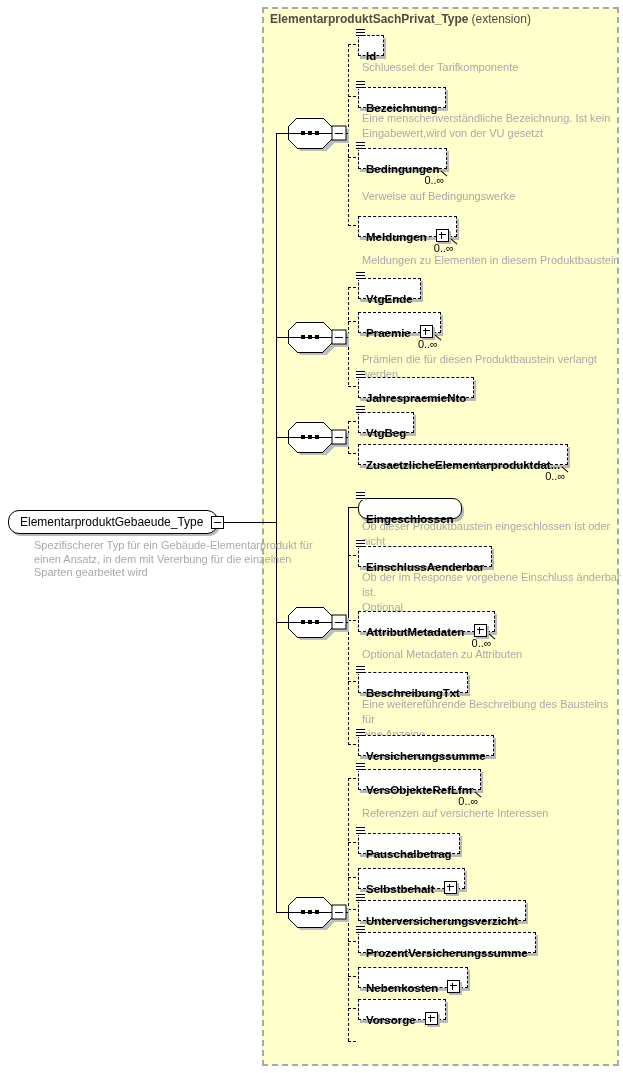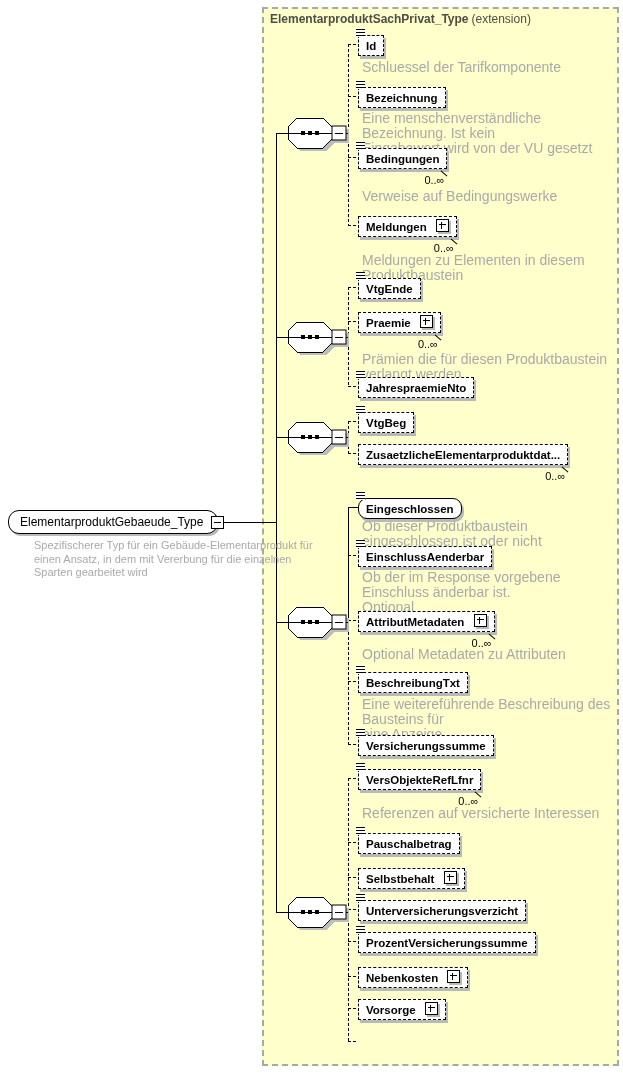--- a/index.html
+++ b/index.html
@@ -9,37 +9,37 @@
   .ext{position:absolute;left:262px;top:7px;width:357px;height:1059px;box-sizing:border-box;
        background:#ffffcc;border:2px dashed #a8a8a8;z-index:1;}
   .ext-title{position:absolute;left:270px;top:12px;z-index:2;font-size:12px;color:#4d4d45;white-space:nowrap;}
   .ext-title .b{font-weight:bold;}
   .ext-title .sfx{font-weight:normal;margin-left:3px;}
   
   svg.wires{position:absolute;left:0;top:0;z-index:2;}
   svg.wires line,svg.wires polygon{shape-rendering:crispEdges;}
   
   .el{position:absolute;left:358px;height:21px;box-sizing:border-box;background:#fff;
-      border:1px dashed #000;box-shadow:2px 3px 0 #b9b9b9;padding:2px 7px 0 7px;
+      border:1px dashed #000;box-shadow:2px 3px 0 #b9b9b9;padding:12px 7px 0 7px;
       font-size:11.5px;font-weight:bold;color:#000;white-space:nowrap;z-index:3;line-height:16px;}
   .el.solid{border-style:solid;border-radius:9px;}
   
   .ci{position:absolute;left:-3px;top:-7px;width:9px;height:8px;background-color:#fff;
       background-image:repeating-linear-gradient(to bottom,#000 0 1px,rgba(0,0,0,0) 1px 3px);}
   
   .plus{display:inline-block;width:11px;height:11px;border:1px solid #000;background:#fff;
         position:relative;margin-left:6px;vertical-align:-1px;box-shadow:2px 2px 0 #b9b9b9;}
   .plus::before{content:"";position:absolute;left:2px;right:2px;top:4px;height:1px;background:#000;}
   .plus::after{content:"";position:absolute;top:2px;bottom:2px;left:4px;width:1px;background:#000;}
   
   .occ{position:absolute;right:2px;top:100%;margin-top:4px;font-weight:normal;font-size:11px;color:#000;}
   .multi::after{content:"";position:absolute;right:-2px;bottom:-6px;width:8px;height:1px;
                 background:#000;transform:rotate(40deg);}
   
-  .desc{position:absolute;left:362px;z-index:2;font-size:14px;line-height:15px;color:#a9a9a9;
+  .desc{position:absolute;left:362px;z-index:2;font-size:11px;line-height:15px;color:#a9a9a9;
         white-space:pre-line;}
   
   .root-box{position:absolute;left:8px;top:510px;height:24px;box-sizing:border-box;background:#fff;
             border:1px solid #000;border-radius:11px;padding:3px 14px 0 11px;font-size:12px;
             font-weight:normal;white-space:nowrap;box-shadow:2px 2px 0 #b9b9b9;z-index:3;line-height:17px;}
   .minus{position:absolute;right:-7px;top:5px;width:13px;height:13px;box-sizing:border-box;
          border:1px solid #000;background:#fff;}
   .minus::before{content:"";position:absolute;left:2px;right:2px;top:5px;height:1px;background:#000;}
   .root-desc{position:absolute;left:10px;top:539px;width:330px;font-size:11px;line-height:13.5px;
              color:#a9a9a9;white-space:pre-line;z-index:2;margin-left:24px;}

